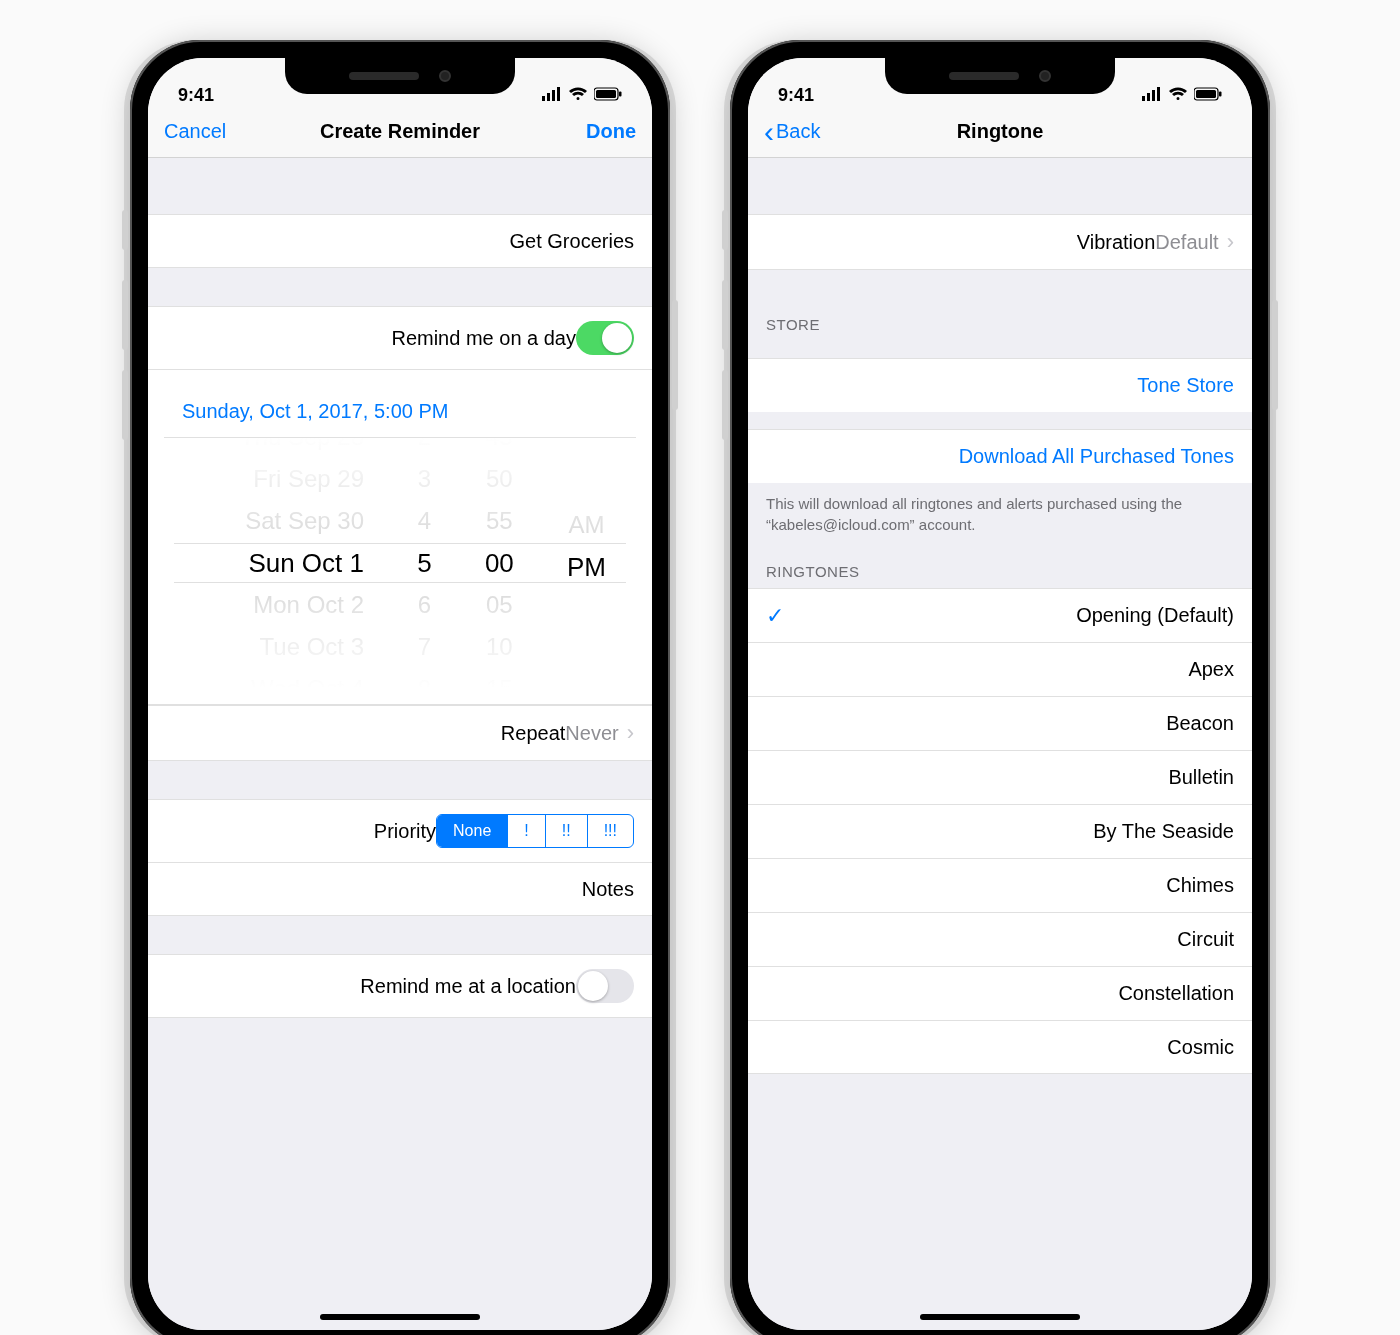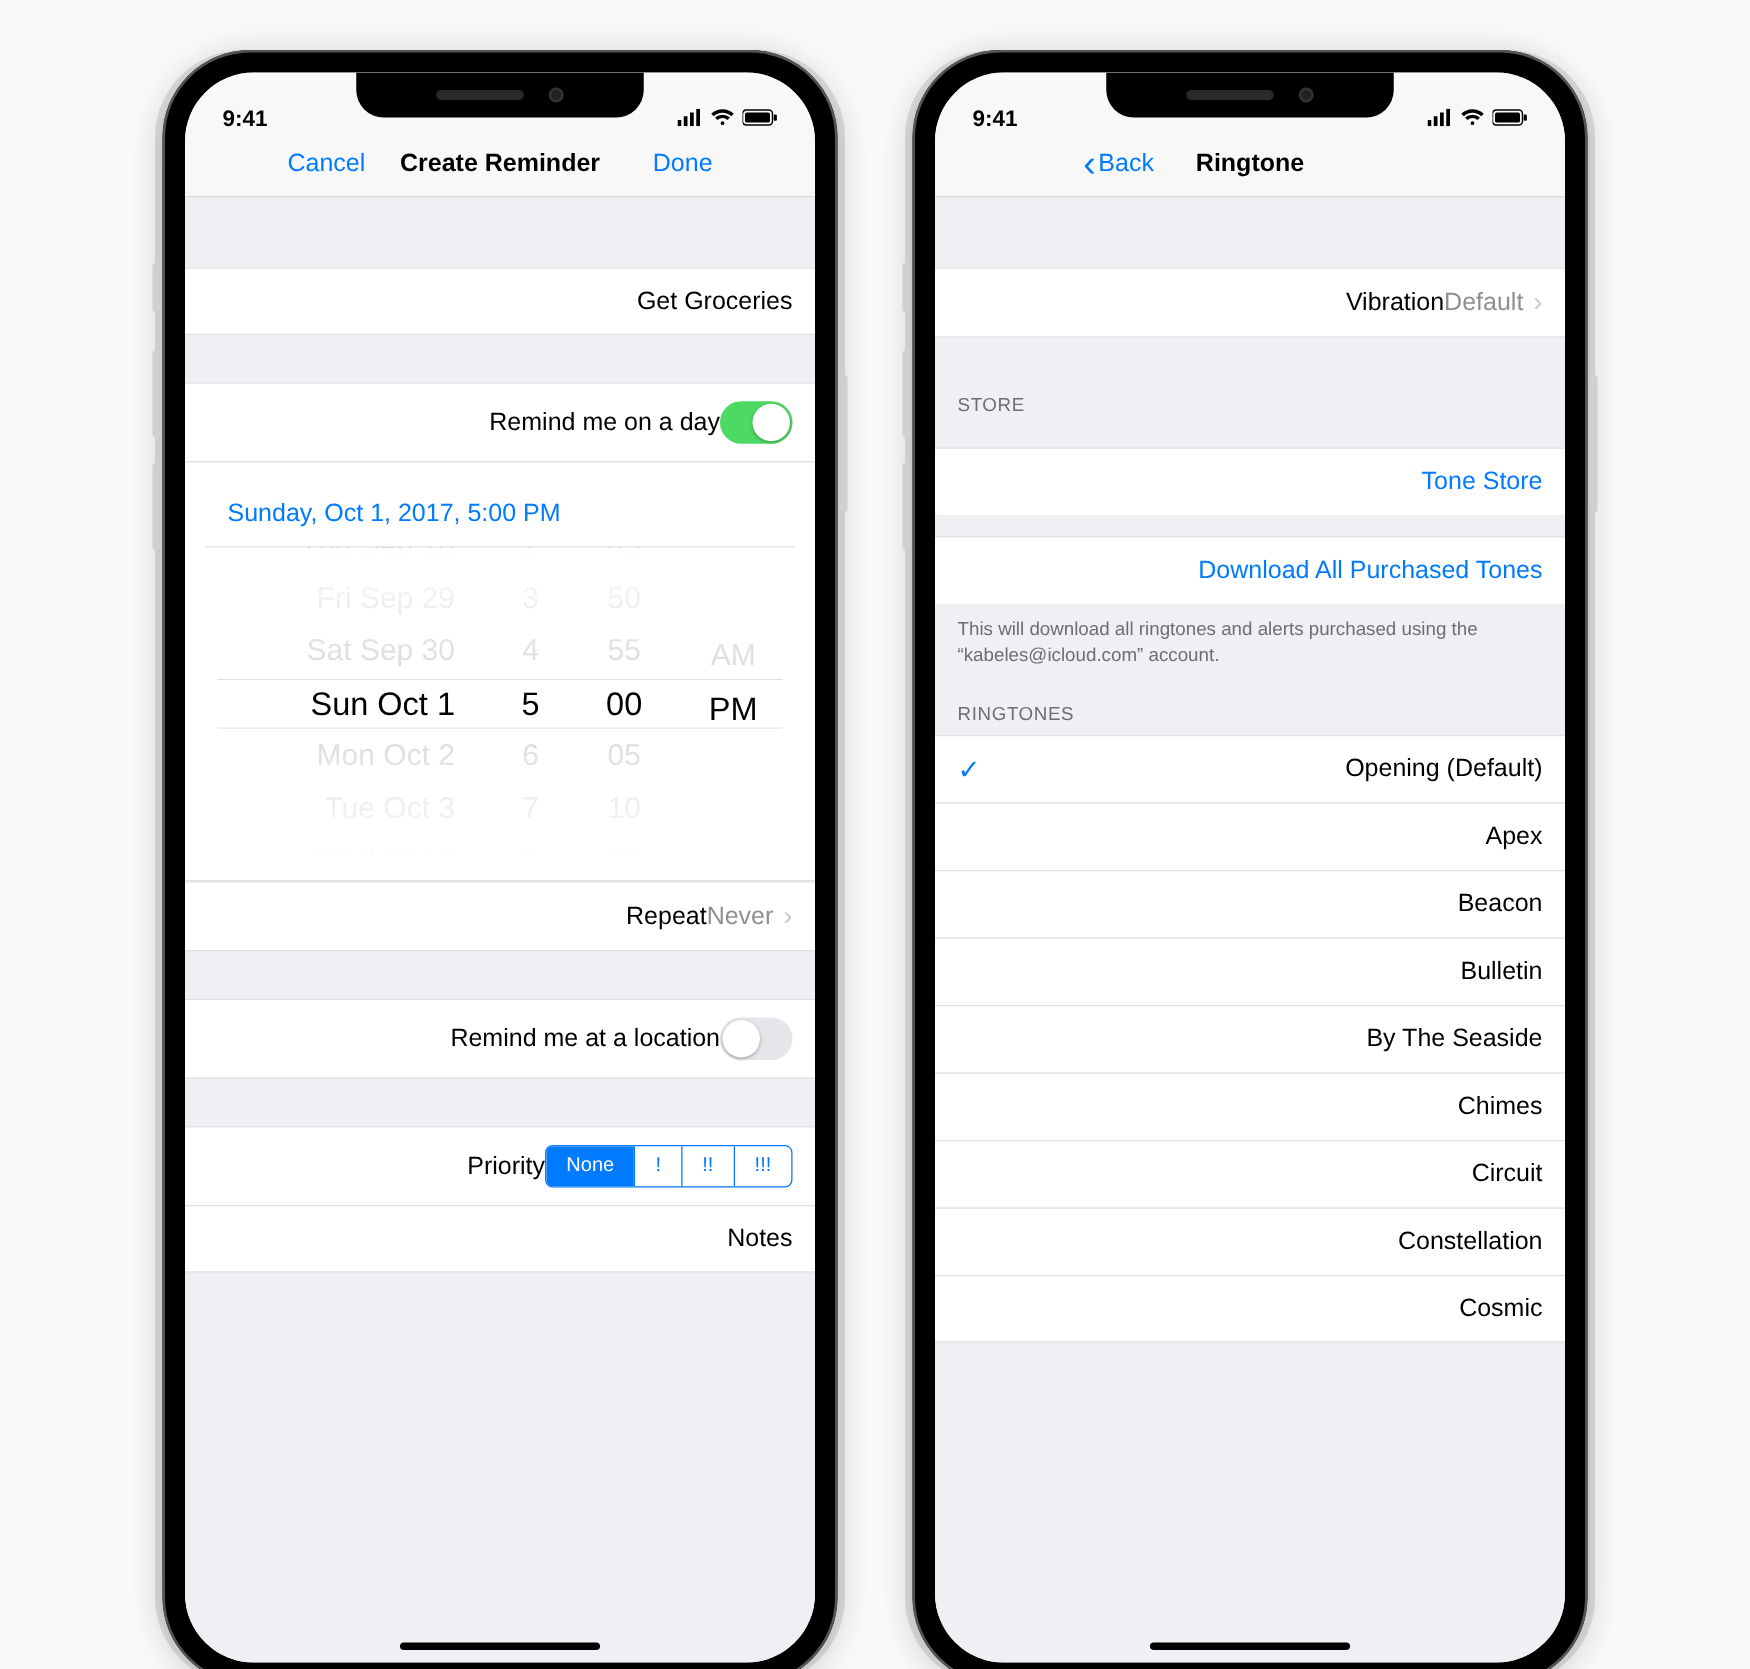--- a/index.html
+++ b/index.html
@@ -67,25 +67,25 @@
     font-weight: 600;
     color:#000;
   }
   .nav-bar {
     background: #f8f8f8;
     border-bottom: 1px solid rgba(0,0,0,.15);
     height: 52px;
     padding: 0 16px;
     display: flex;
     align-items: center;
-    justify-content: center;
+    justify-content: space-between;
   }
   .nav-title { font-weight: 600; font-size: 20px; color:#000; }
   .nav-left, .nav-right { min-width:90px; font-size:20px; color:#007aff; }
-  .nav-right { text-align:right; font-weight:400; }
+  .nav-right { text-align:right; font-weight:700; }
   .nav-back { display:flex; align-items:center; gap:2px; }
   .chev-back { font-size:30px; line-height:20px; font-weight:300; color:#007aff; }
 
   .content { flex:1; overflow:hidden; background:#efeff4; }
   .group { margin-top: 38px; }
   .group.first { margin-top: 56px; }
   .hdr {
     padding: 8px 18px;
     font-size: 15px;
     color: #6d6d72;
@@ -253,39 +253,39 @@
           <span>Repeat</span>
           <span class="right">
               <span>Never</span>
               <span class="chev">›</span>
             </span>
         </div>
       </div>
 
       <div class="group">
         <div class="cell">
-          <span>Remind me at a location</span>
-          <span class="toggle off">
-              <span class="knob"></span>
-            </span>
-        </div>
-      </div>
-
-      <div class="group">
-        <div class="cell">
           <span>Priority</span>
           <span class="segmented" id="priority-seg">
               <div class="seg active">None</div>
               <div class="seg">!</div>
               <div class="seg">!!</div>
               <div class="seg">!!!</div>
             </span>
         </div>
         <div class="cell">
           <span>Notes</span>
+        </div>
+      </div>
+
+      <div class="group">
+        <div class="cell">
+          <span>Remind me at a location</span>
+          <span class="toggle off">
+              <span class="knob"></span>
+            </span>
         </div>
       </div>
     </div>
   </div>
 </div>
 
 <div class="phone">
   <div class="side-btn l1"></div>
     <div class="side-btn l2"></div>
     <div class="side-btn l3"></div>

